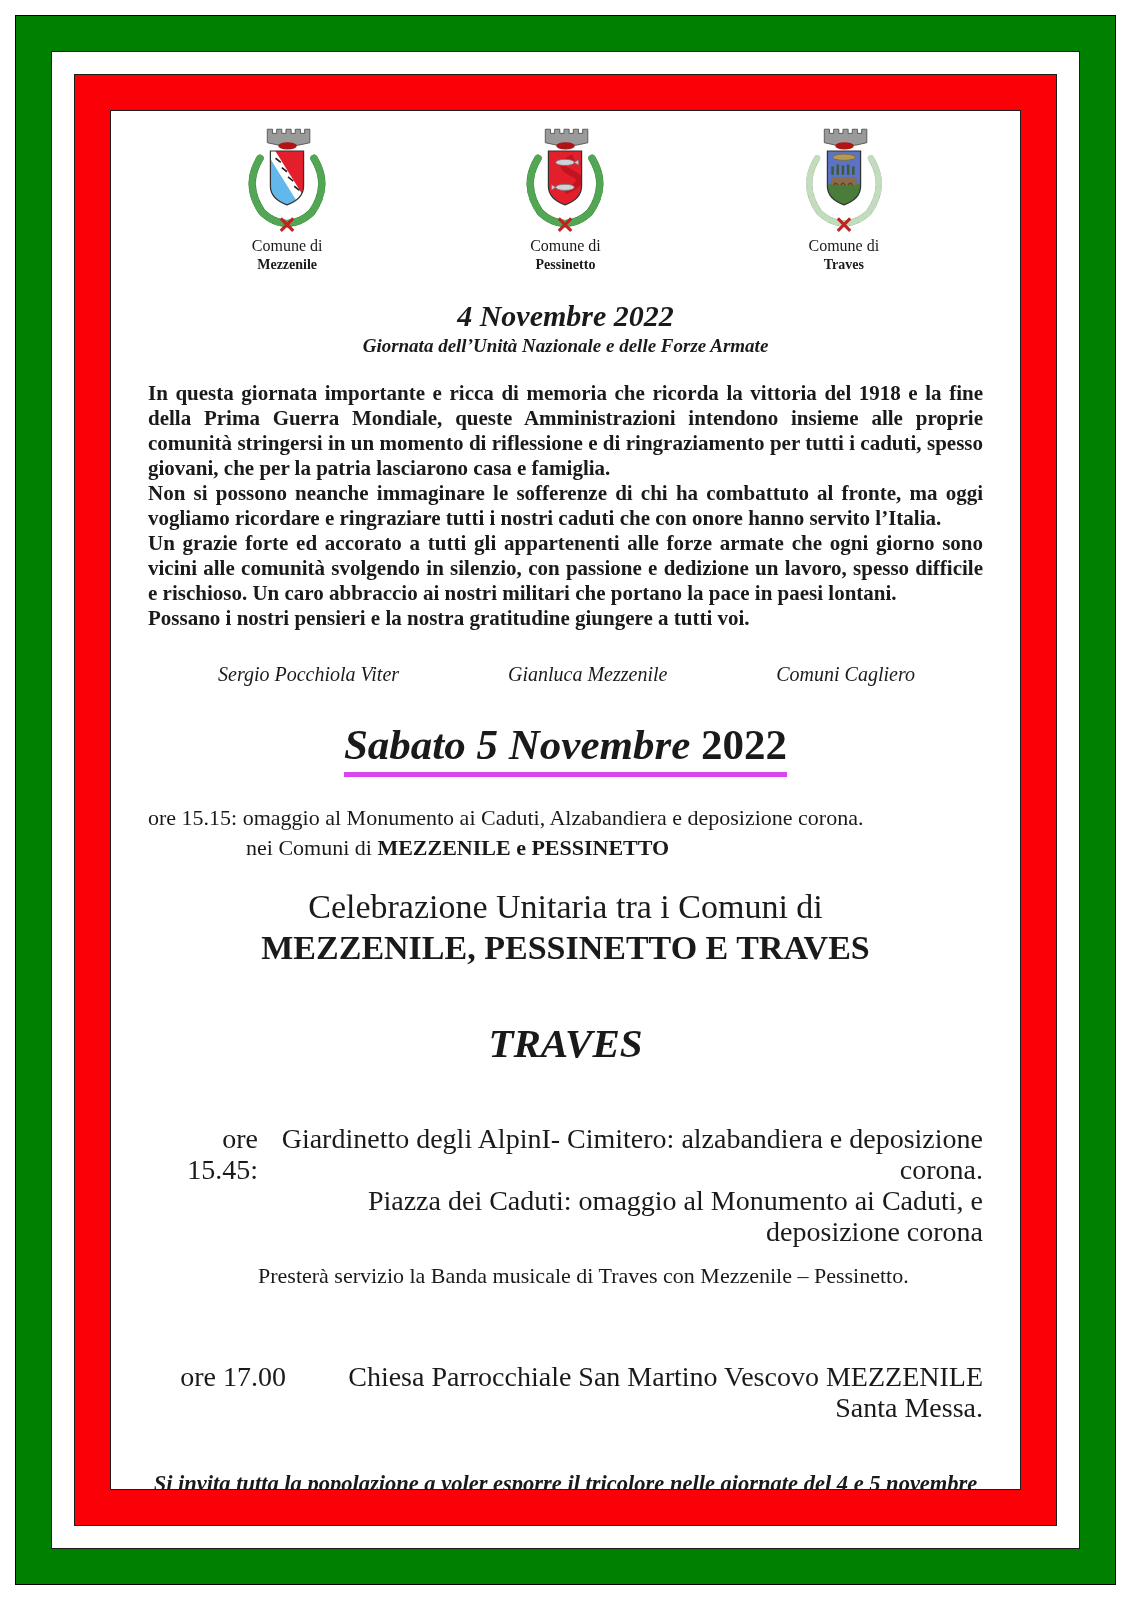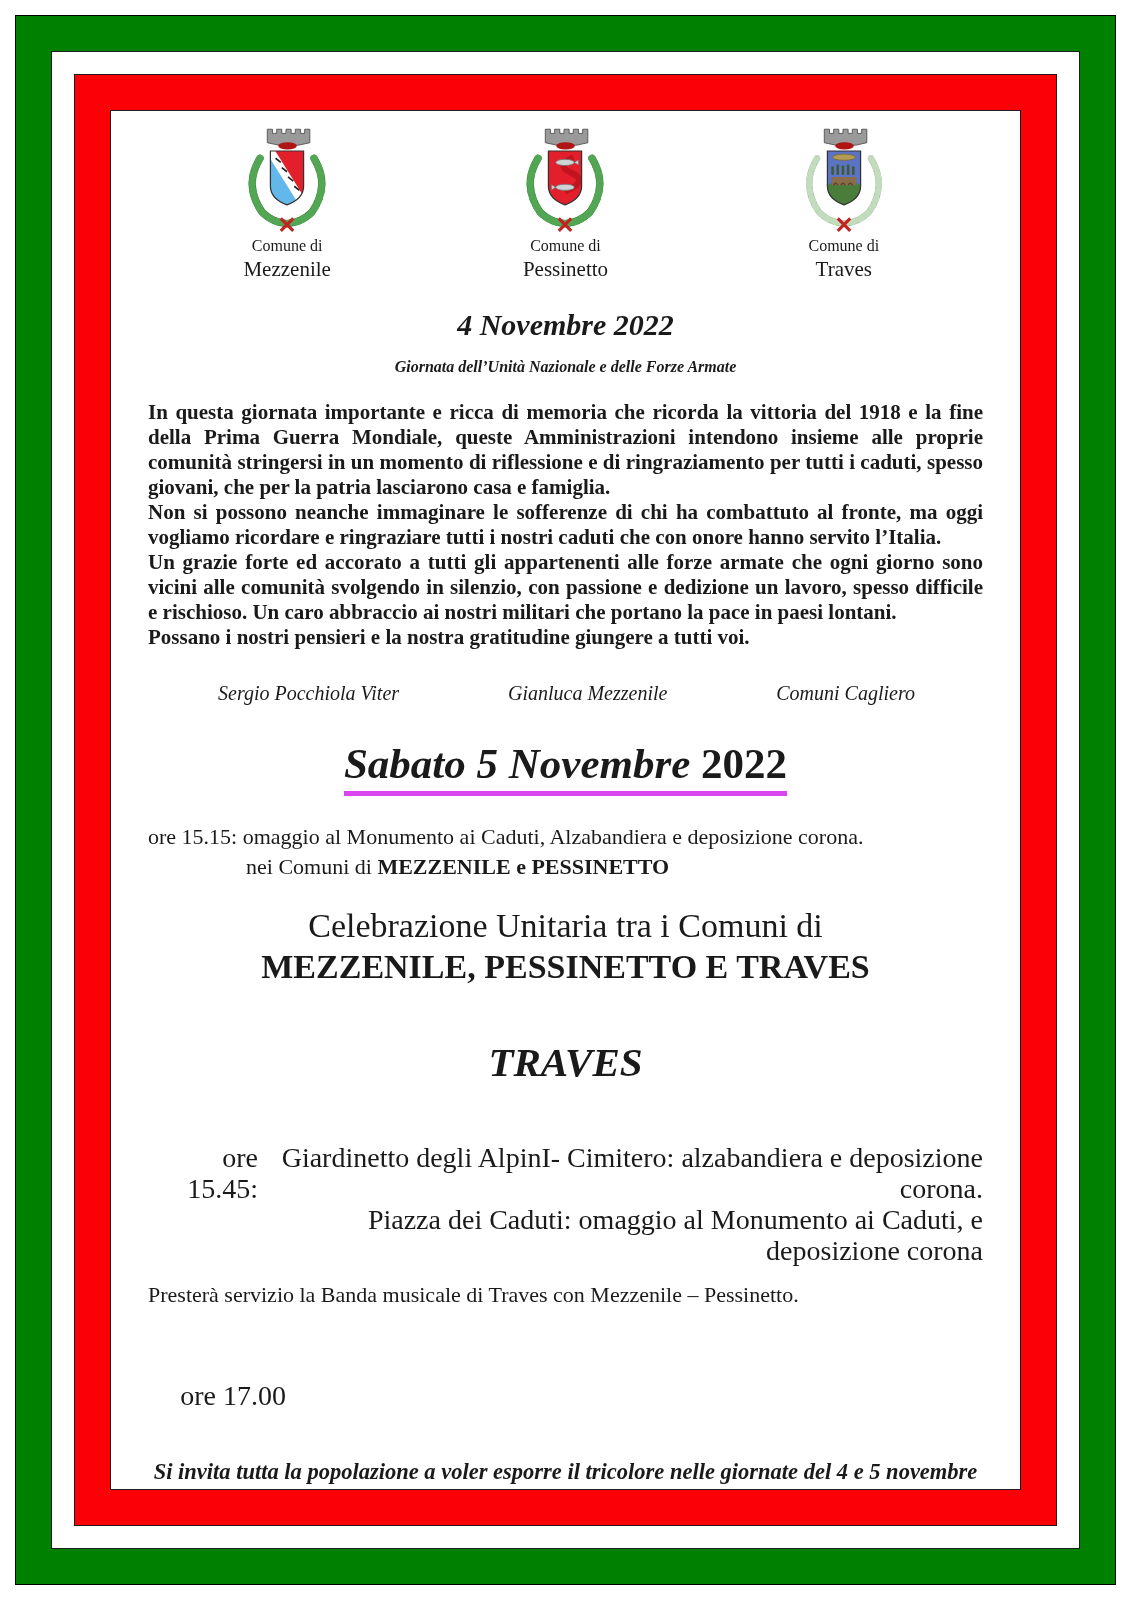--- a/index.html
+++ b/index.html
@@ -18,45 +18,45 @@
   .band-red{height:100%;box-sizing:border-box;border:1px solid #1c1c1c;background:var(--red);padding:35px;}
   .content{
     height:100%;box-sizing:border-box;border:1px solid #1c1c1c;background:#fff;
     padding:12px 37px 0 37px;overflow:hidden;
   }
   
   .crests{display:flex;justify-content:space-around;align-items:flex-start;}
   .crest-block{display:flex;flex-direction:column;align-items:center;width:190px;}
   .crest-block svg{display:block;}
   .commune-label{font-size:16px;margin-top:2px;}
-  .commune-name{font-size:21px;font-weight:normal;margin-top:2px;}
+  .commune-name{font-size:14px;font-weight:bold;margin-top:2px;}
   
   .date-title{text-align:center;font-size:30px;font-weight:bold;font-style:italic;margin-top:26px;}
-  .subtitle{text-align:center;font-size:16px;font-weight:bold;font-style:italic;margin-top:16px;}
+  .subtitle{text-align:center;font-size:19px;font-weight:bold;font-style:italic;margin-top:2px;}
   
   .message{margin-top:24px;font-size:21px;font-weight:bold;line-height:25px;text-align:justify;}
   .message p{margin:0;}
   
   .signatures{display:flex;justify-content:space-between;font-style:italic;font-size:20px;margin-top:32px;padding:0 68px 0 70px;}
   
   .saturday{text-align:center;margin-top:34px;}
   .saturday .underl{display:inline-block;border-bottom:5px solid #d946ef;padding-bottom:3px;font-size:43px;font-weight:bold;}
   .saturday .it{font-style:italic;}
   
   .e1515{margin-top:26px;font-size:22px;line-height:30px;}
   .e1515 .indent2{padding-left:98px;}
   .b{font-weight:bold;}
   .celebration{margin-top:24px;text-align:center;}
   .celebration .l1{font-size:34px;line-height:40px;}
   .celebration .l2{font-size:34px;font-weight:bold;line-height:42px;}
   .place-title{margin-top:50px;text-align:center;font-size:41px;font-weight:bold;font-style:italic;}
   .event-row{display:flex;margin-top:56px;font-size:28px;line-height:31px;text-align:right;}
   .event-time{width:110px;flex:0 0 110px;}
   .event-desc{flex:1;}
-  .band-note{margin-top:16px;font-size:22px;}
+  .band-note{margin-top:16px;margin-left:110px;font-size:22px;}
   .event-row.e1700{margin-top:72px;margin-left:28px;}
   .footer-note{margin-top:48px;text-align:center;font-size:22.5px;font-weight:bold;font-style:italic;}
 </style>
 </head>
 <body>
 
 <div class="poster">
  <div class="band-green">
   <div class="band-white">
    <div class="band-red">
@@ -191,20 +191,21 @@
         <div class="event-desc">
           <div>Giardinetto degli AlpinI- Cimitero: alzabandiera e deposizione corona.</div>
           <div>Piazza dei Caduti: omaggio al Monumento ai Caduti, e deposizione corona</div>
         </div>
       </div>
 
       <div class="band-note">Presterà servizio la Banda musicale di Traves con Mezzenile – Pessinetto.</div>
 
       <div class="event-row e1700">
         <div class="event-time">ore 17.00</div>
+        <div class="event-desc">Chiesa Parrocchiale San Martino Vescovo MEZZENILE Santa Messa.</div>
       </div>
 
       <div class="footer-note">Si invita tutta la popolazione a voler esporre il tricolore nelle giornate del 4 e 5 novembre</div>
 
     </div>
    </div>
   </div>
  </div>
 </div>
 

